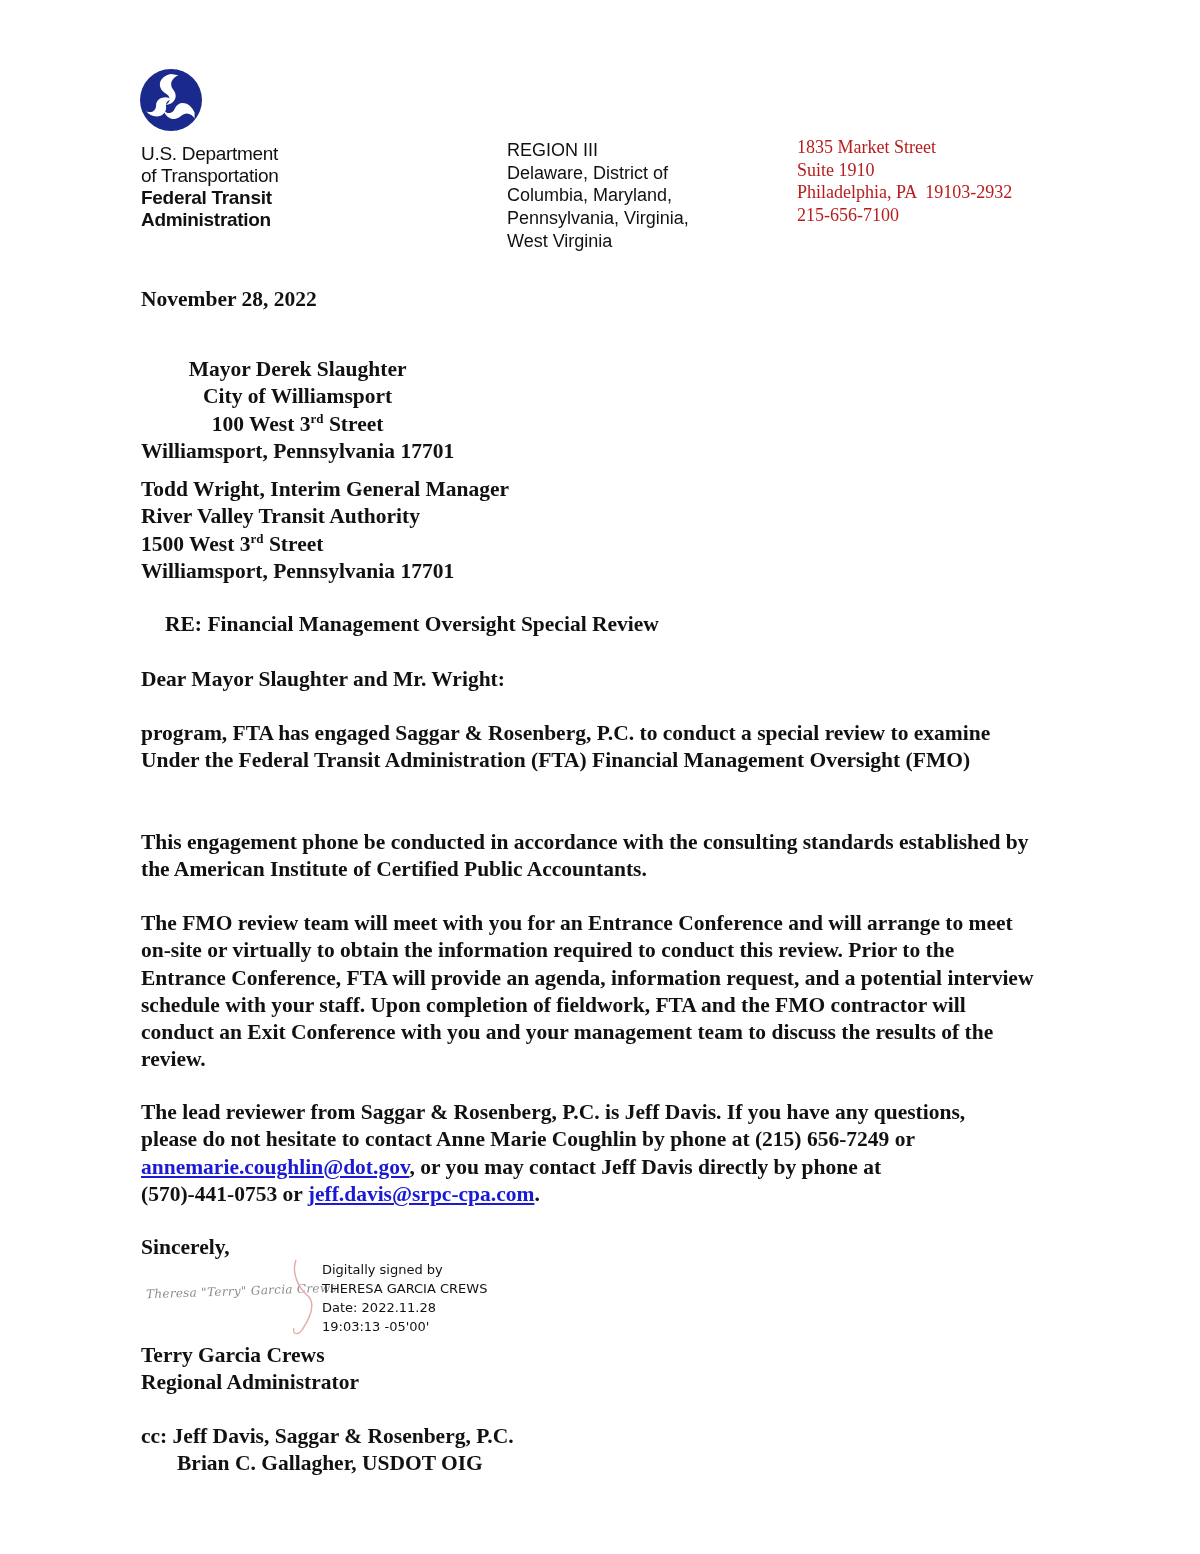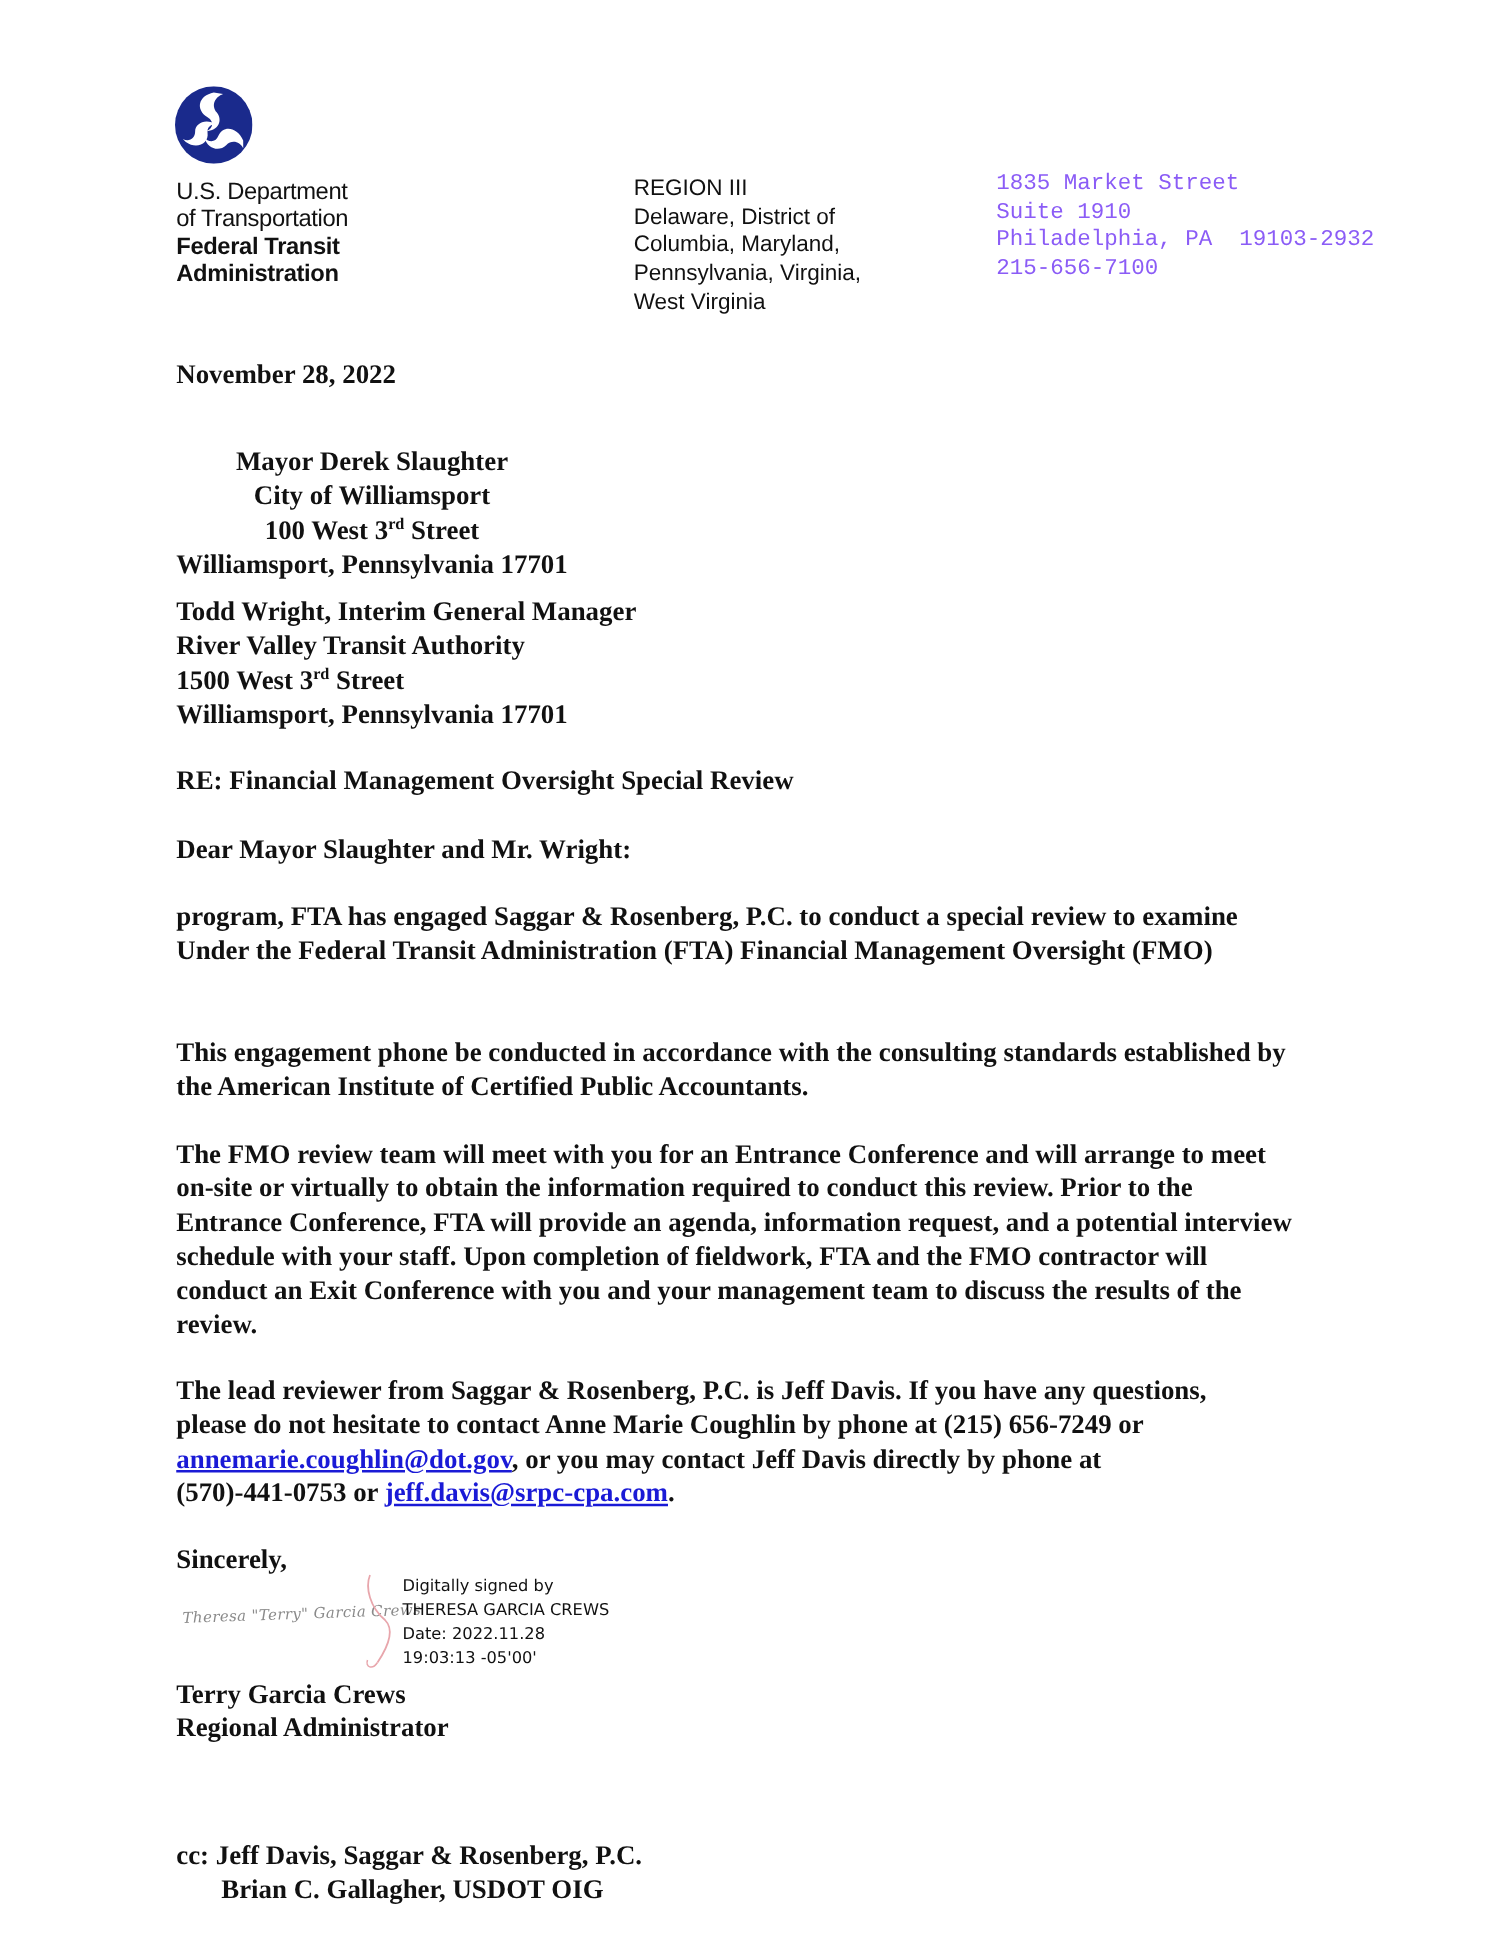--- a/index.html
+++ b/index.html
@@ -4,36 +4,36 @@
 <style>
   html, body { margin: 0; padding: 0; background: #ffffff; }
   body { width: 1200px; height: 1554px; position: relative; overflow: hidden; color: #111; }
 
   .logo { position: absolute; left: 140px; top: 69px; width: 62px; height: 62px; }
   .agency { position: absolute; left: 141px; top: 143px; font-family: "Liberation Sans", sans-serif; color: #111; letter-spacing: -0.3px; }
   .agency .dept { font-size: 19px; line-height: 22px; }
   .agency .fta { font-size: 19px; line-height: 22px; font-weight: bold; }
 
   .region { position: absolute; left: 507px; top: 139px; font-family: "Liberation Sans", sans-serif; font-size: 18px; line-height: 22.7px; color: #111; }
-  .address { position: absolute; left: 797px; top: 136px; font-family: Liberation Mono, monospace; font-size: 18px; line-height: 22.5px; color: #8b5cf6; }
+  .address { position: absolute; left: 797px; top: 136px; font-family: Liberation Serif, serif; font-size: 18px; line-height: 22.5px; color: #b91c1c; }
   .address .line, .region .line { white-space: pre; }
 
   .body-text { position: absolute; left: 141px; font-family: "Liberation Serif", serif; font-size: 21.5px; line-height: 27.3px; color: #111; font-weight: bold; }
   .date { top: 286px; }
   .recipient1 { top: 356px; text-align: center; }
   .recipient2 { top: 476px; }
-  .re-line { top: 611px; font-weight: bold; }
+  .re-line { top: 611px; font-weight: bold; margin-left: 24px; }
   .salutation { top: 666px; }
   .para1 { top: 720px; width: 930px; }
   .para2 { top: 829px; width: 930px; }
   .para3 { top: 910px; width: 930px; }
   .para4 { top: 1099px; width: 930px; }
   .closing { top: 1234px; }
   .signer { top: 1342px; }
-  .cc { top: 1423px; margin-top: 48px; }
+  .cc { top: 1423px; }
   .cc .cc-line2 { padding-left: 36px; }
   .line { display: block; white-space: nowrap; }
   sup { font-size: 13px; line-height: 0; vertical-align: 8px; }
   a.link { color: #1a1ad6; text-decoration: underline; }
 
   .sig-area { position: absolute; left: 140px; top: 1256px; width: 360px; height: 84px; }
   .sig-script { position: absolute; left: 6px; top: 28px; font-family: "DejaVu Serif", serif; font-style: italic; font-size: 12px; color: #8a8a8a; letter-spacing: 0.3px; transform: rotate(-2deg); }
   .sig-mark { position: absolute; left: 148px; top: 0; width: 40px; height: 84px; }
   .sig-block { position: absolute; left: 182px; top: 4px; font-family: "DejaVu Sans", sans-serif; font-size: 13px; line-height: 19px; color: #111; }
 </style>

